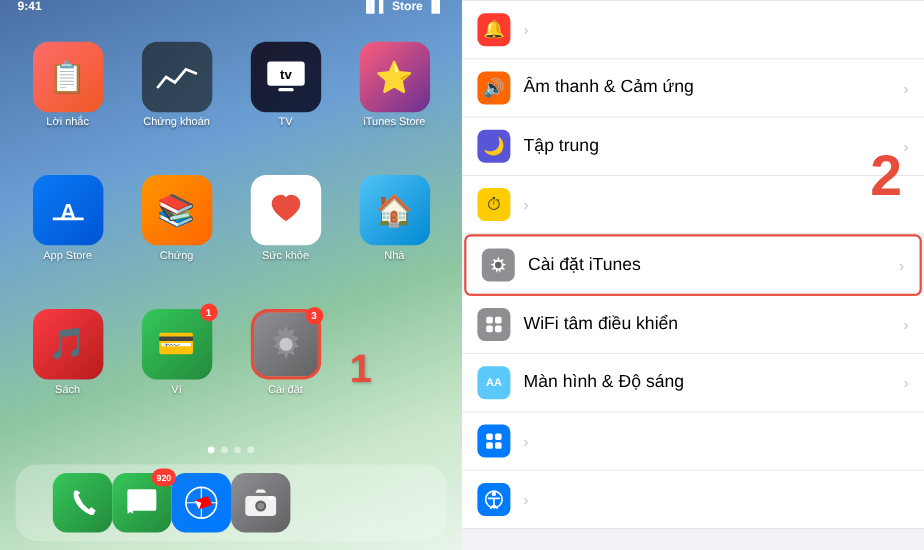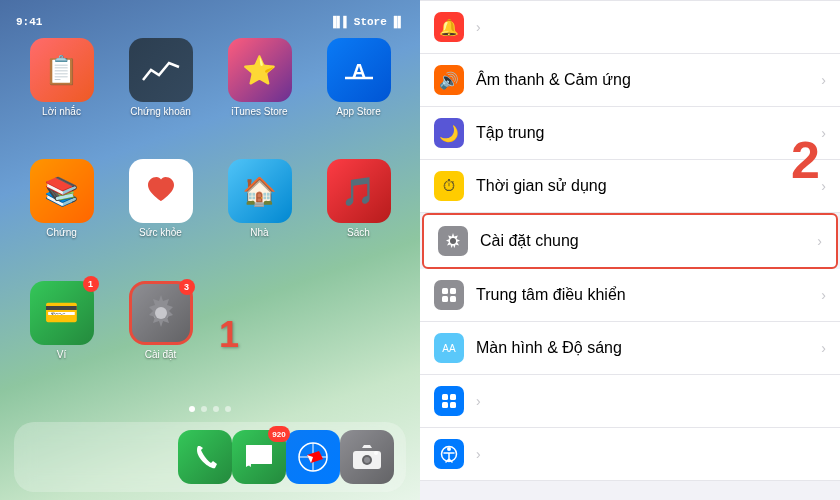--- a/index.html
+++ b/index.html
@@ -19,26 +19,25 @@
       position: relative;
       display: flex;
       flex-direction: column;
       overflow: hidden;
     }
 
     .status-bar {
       height: 28px;
       display: flex;
       justify-content: space-between;
-      align-items: flex-end;
+      align-items: flex-start;
       padding: 0 16px;
       color: white;
       font-size: 11px;
       font-weight: 600;
-      font-family: Liberation Mono, monospace;
     }
     .status-bar-right {
       display: flex;
       gap: 4px;
       align-items: center;
       font-size: 11px;
     }
 
     .icons-grid {
       display: grid;
@@ -139,23 +138,23 @@
 
     .dot.active {
       background: white;
     }
 
     .dock {
       background: rgba(255,255,255,0.25);
       backdrop-filter: blur(10px);
       border-radius: 20px;
       margin: 4px 14px 8px;
-      padding: 8px 12px;
-      display: flex;
-      justify-content: flex-end;
+      padding: 8px 34px;
+      display: flex;
+      justify-content: flex-start;
       align-items: center;
     }
 
     .dock-icon {
       display: flex;
       flex-direction: column;
       align-items: center;
       gap: 2px;
       position: relative;
     }
@@ -261,20 +260,30 @@
       <div class="app-icon-img app-loi-nhac">📋</div>
       <span class="app-icon-label">Lời nhắc</span>
     </div>
     <div class="app-icon">
       <div class="app-icon-img app-chung-khoan" style="font-size:14px;">
         <svg width="40" height="30" viewBox="0 0 40 30">
             <polyline points="2,25 10,15 18,20 28,8 38,12" fill="none" stroke="white" stroke-width="2.5"></polyline>
           </svg>
       </div>
       <span class="app-icon-label">Chứng khoán</span>
+    </div>
+    <div class="app-icon">
+      <div class="app-icon-img app-tv">
+        <svg width="38" height="32" viewBox="0 0 38 32">
+          <rect x="2" y="2" width="34" height="22" rx="3" fill="white"></rect>
+          <text x="19" y="18" text-anchor="middle" fill="black" font-size="12" font-weight="bold">tv</text>
+          <rect x="12" y="26" width="14" height="3" rx="1.5" fill="white"></rect>
+        </svg>
+      </div>
+      <span class="app-icon-label">TV</span>
     </div>
     <div class="app-icon">
       <div class="app-icon-img app-itunes">⭐</div>
       <span class="app-icon-label">iTunes Store</span>
     </div>
 
     <div class="app-icon">
       <div class="app-icon-img app-store">
         <svg width="36" height="36" viewBox="0 0 36 36">
           <path d="M18 6 L22 14 L30 14 L24 20 L27 28 L18 23 L9 28 L12 20 L6 14 L14 14 Z" fill="none"></path>
@@ -393,52 +402,51 @@
     </div>
 
     <div class="settings-item">
       <div class="settings-icon-wrap si-purple">🌙</div>
       <span class="settings-label">Tập trung</span>
       <span class="settings-chevron">›</span>
     </div>
 
     <div class="settings-item" style="position:relative;">
       <div class="settings-icon-wrap si-yellow">⏱</div>
-      <span class="settings-label">Thời gian sử dụng</span>
       <span class="settings-chevron">›</span>
 
       <span style="position:absolute;right:20px;top:-30px;font-size:52px;font-weight:900;color:#e74c3c;">2</span>
     </div>
 
     <div class="settings-item highlighted-item">
       <div class="settings-icon-wrap si-gray">
         <svg width="18" height="18" viewBox="0 0 18 18">
           <path d="M9 1 L10.2 4.5 L13.8 3.5 L12.5 7 L16 8.5 L13 10 L15 13.5 L11.5 12.5 L10.5 16 L9 13 L7.5 16 L6.5 12.5 L3 13.5 L5 10 L2 8.5 L5.5 7 L4.2 3.5 L7.8 4.5 Z" fill="white"></path>
           <circle cx="9" cy="9" r="3" fill="#636366"></circle>
         </svg>
       </div>
-      <span class="settings-label">Cài đặt chung</span>
+      <span class="settings-label">Cài đặt iTunes</span>
       <span class="settings-chevron">›</span>
     </div>
 
     <div class="settings-item">
       <div class="settings-icon-wrap si-gray">
         <svg width="18" height="18" viewBox="0 0 18 18">
           <rect x="2" y="2" width="6" height="6" rx="1.5" fill="white"></rect>
           <rect x="10" y="2" width="6" height="6" rx="1.5" fill="white"></rect>
           <rect x="2" y="10" width="6" height="6" rx="1.5" fill="white"></rect>
           <rect x="10" y="10" width="6" height="6" rx="1.5" fill="white"></rect>
         </svg>
       </div>
-      <span class="settings-label">Trung tâm điều khiển</span>
-      <span class="settings-chevron">›</span>
-    </div>
-
-    <div class="settings-item">
-      <div class="settings-icon-wrap si-blue2" style="font-size:10px;font-weight:normal;">AA</div>
+      <span class="settings-label">WiFi tâm điều khiển</span>
+      <span class="settings-chevron">›</span>
+    </div>
+
+    <div class="settings-item">
+      <div class="settings-icon-wrap si-blue2" style="font-size:10px;font-weight:bold;">AA</div>
       <span class="settings-label">Màn hình &amp; Độ sáng</span>
       <span class="settings-chevron">›</span>
     </div>
 
     <div class="settings-item">
       <div class="settings-icon-wrap si-blue">
         <svg width="18" height="18" viewBox="0 0 18 18">
           <rect x="2" y="2" width="6" height="6" rx="1.5" fill="white"></rect>
           <rect x="10" y="2" width="6" height="6" rx="1.5" fill="white"></rect>
           <rect x="2" y="10" width="6" height="6" rx="1.5" fill="white"></rect>

